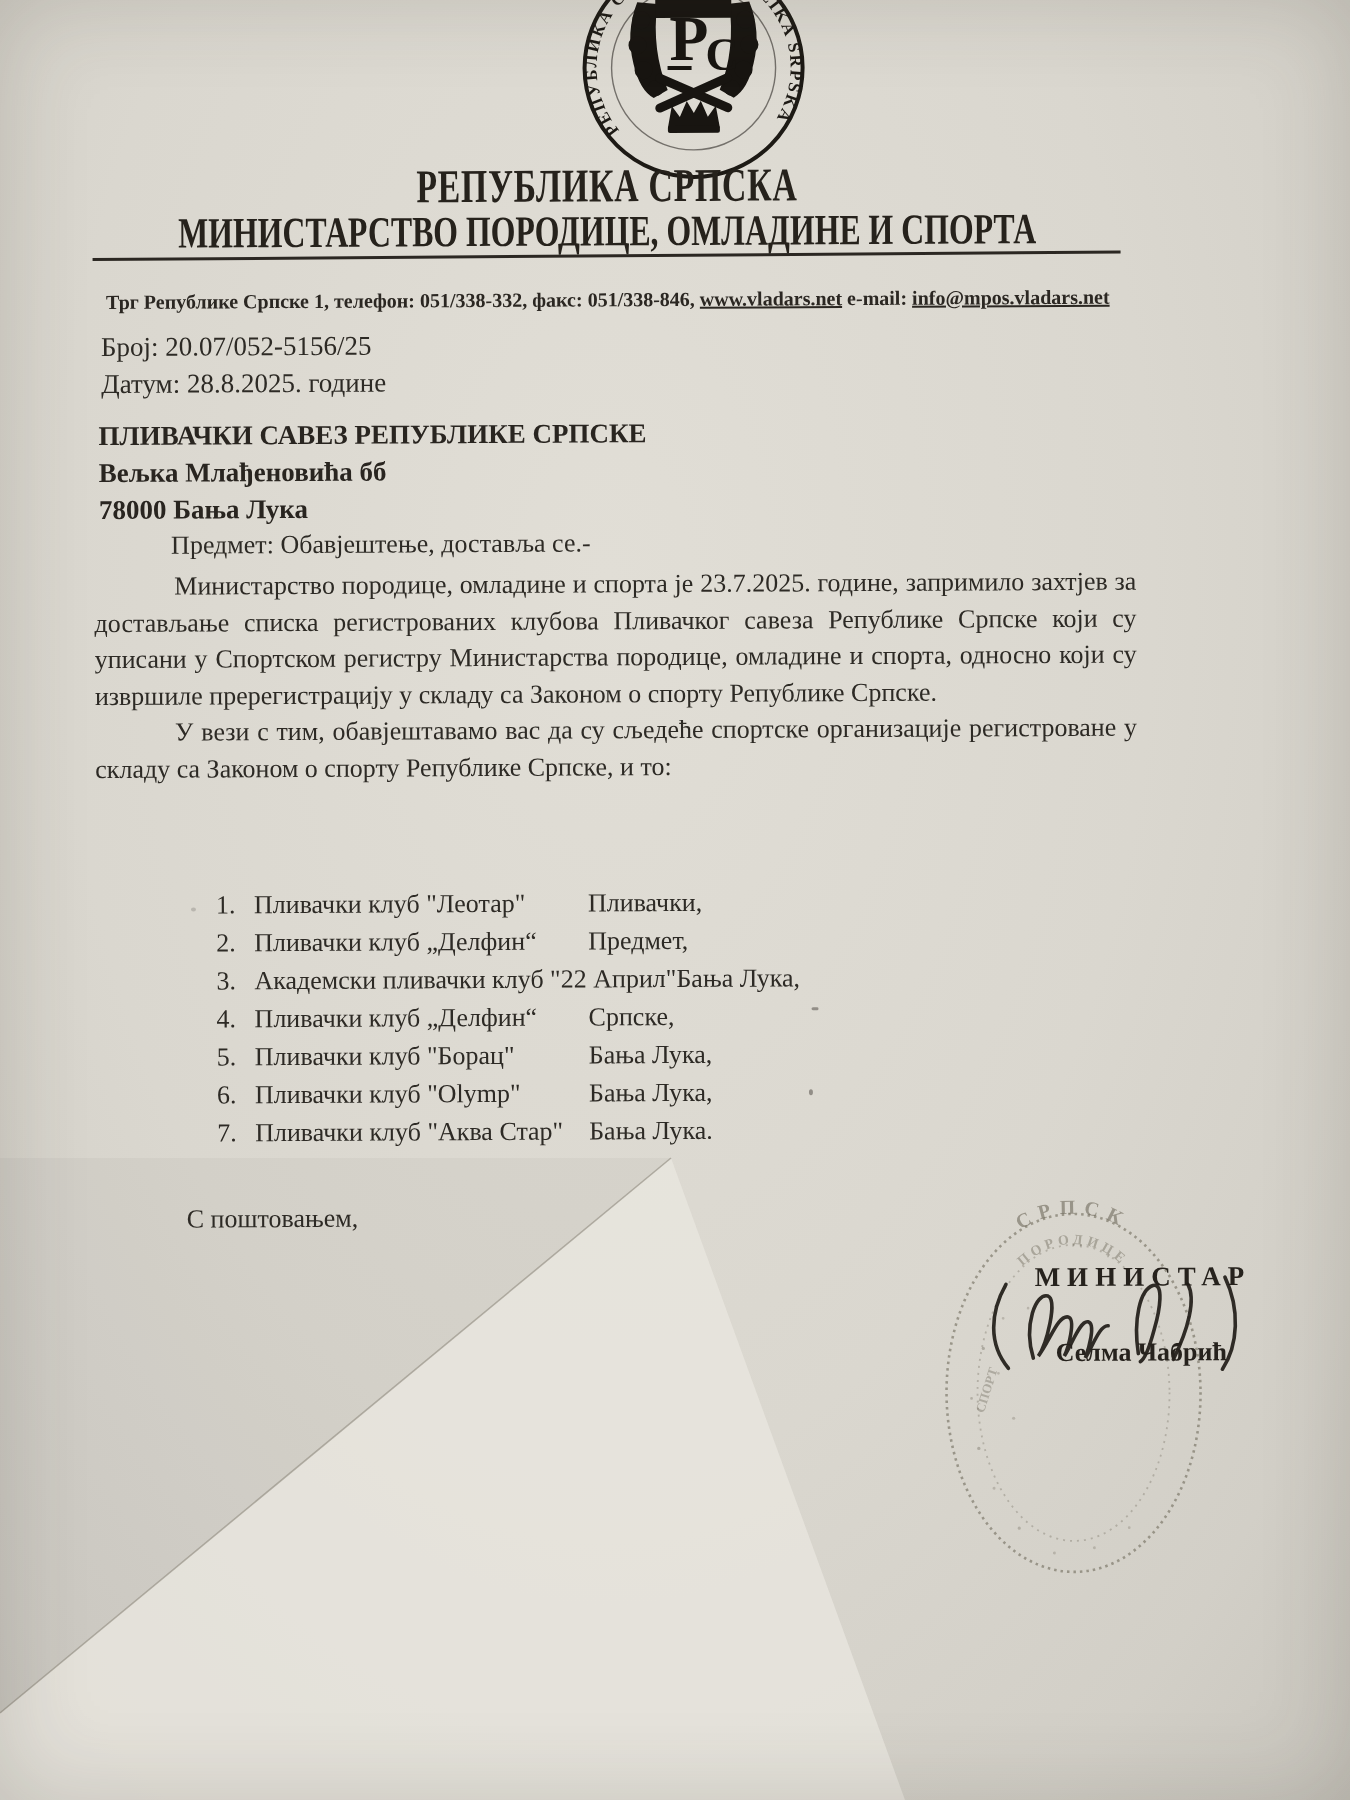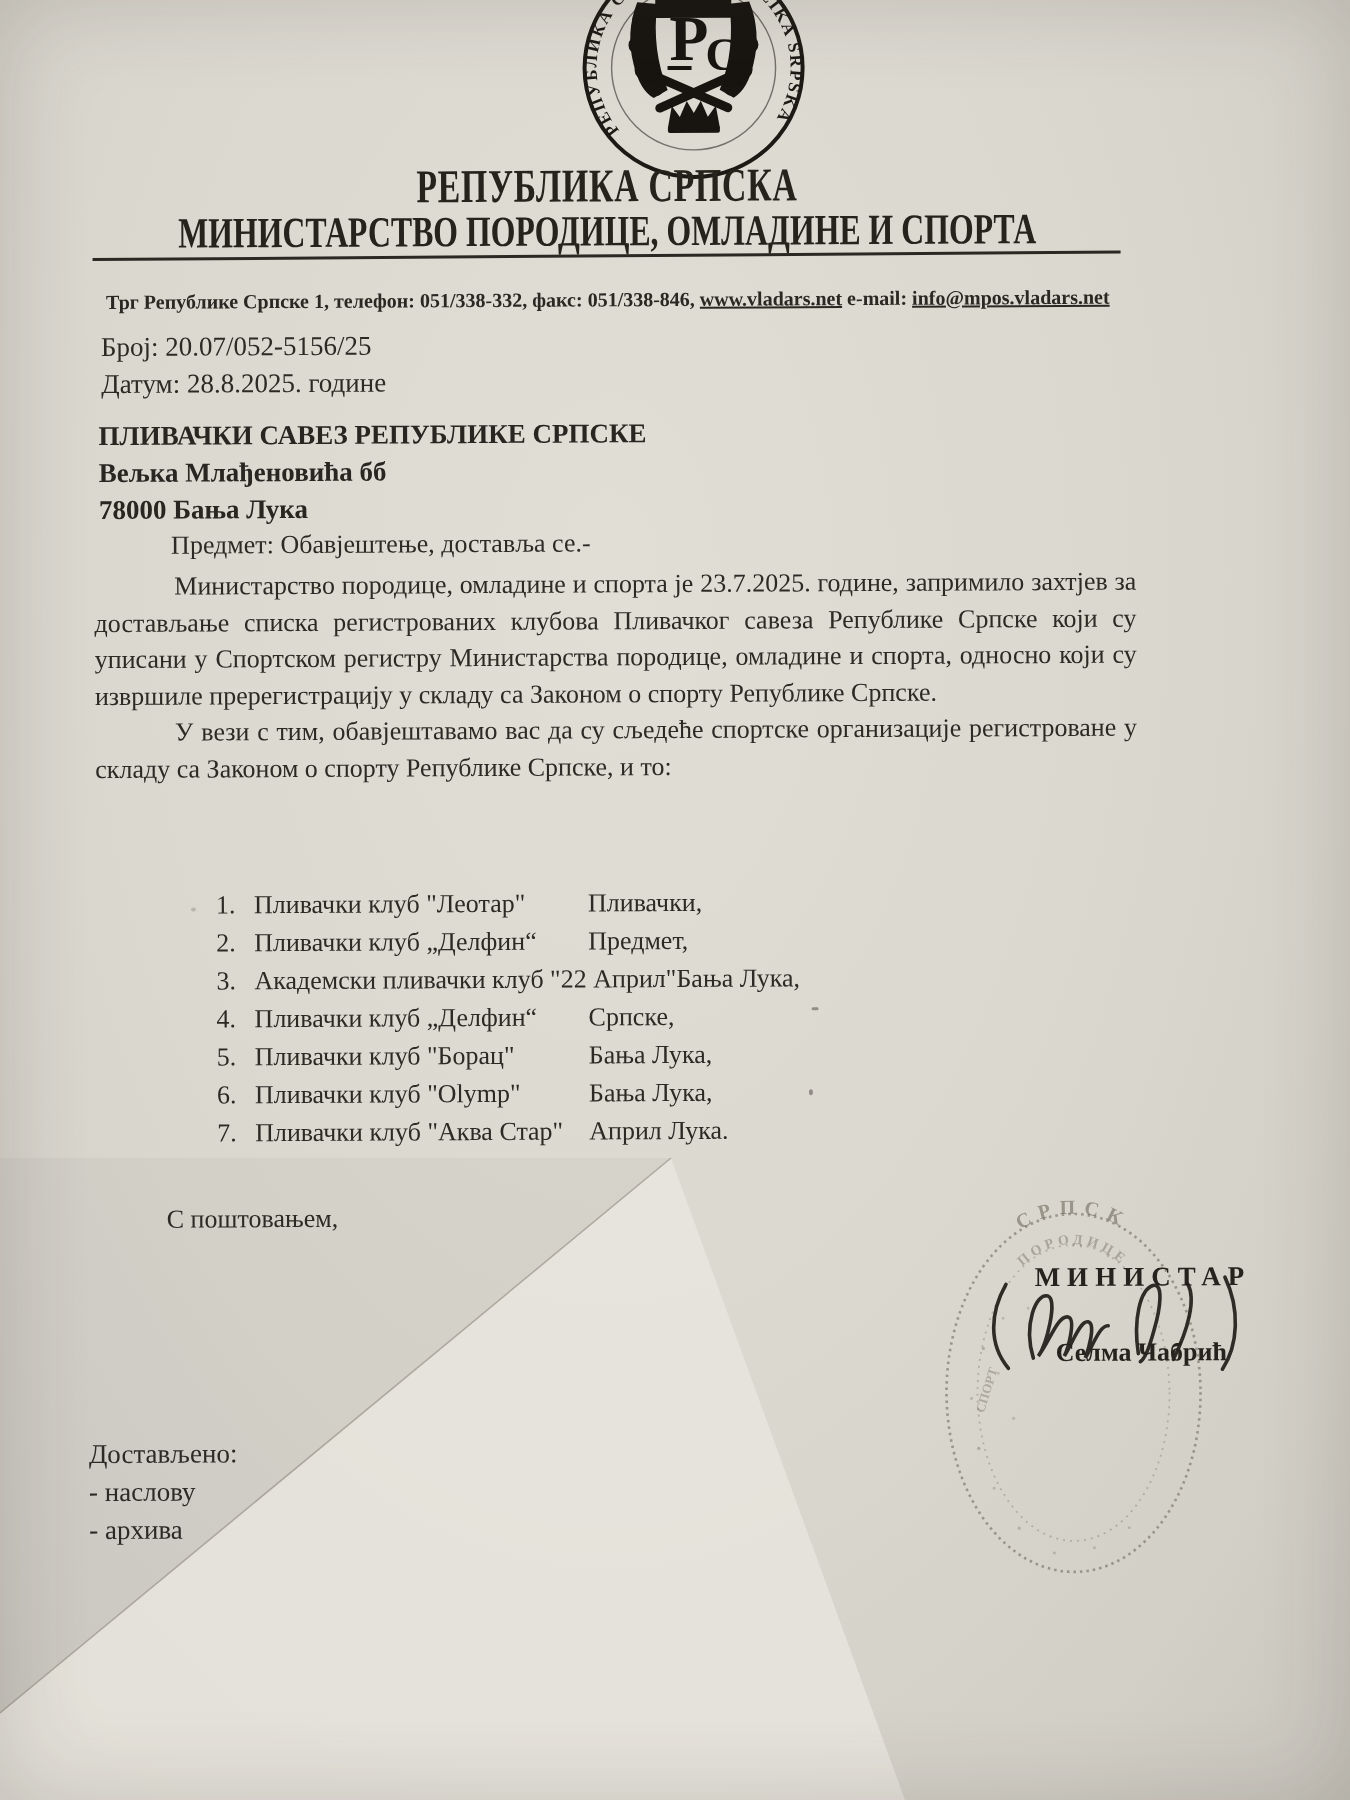--- a/index.html
+++ b/index.html
@@ -39,21 +39,21 @@
   .subject{position:absolute;left:172px;top:528px;font-size:26px;}
   
   .bodytext{position:absolute;left:95px;top:566px;width:1042px;font-size:26px;line-height:36.6px;text-align:justify;}
   .bodytext p{margin:0;text-indent:80px;}
   
   .clubs{position:absolute;left:215px;top:884px;font-size:26px;line-height:38px;}
   .clubs .row{white-space:nowrap;}
   .clubs .num{display:inline-block;width:38px;}
   .clubs .name{display:inline-block;min-width:334px;}
   
-  .closing{position:absolute;left:164px;top:1202px;font-size:26px;}
+  .closing{position:absolute;left:184px;top:1202px;font-size:26px;}
   
   .stamp{position:absolute;left:920px;top:1190px;}
   .min-title{position:absolute;left:1005px;top:1264px;width:270px;text-align:center;
     font-size:27px;font-weight:700;letter-spacing:7px;color:#26221d;white-space:nowrap;}
   .sig{position:absolute;left:985px;top:1272px;}
   .min-name{position:absolute;left:1008px;top:1340px;width:260px;text-align:center;
     font-size:26px;font-weight:700;color:#26221d;white-space:nowrap;}
   
   .delivery{position:absolute;left:85px;top:1432px;font-size:27px;line-height:38px;}
   .speck{position:absolute;background:#55504a;border-radius:50%;opacity:.55;}
@@ -136,21 +136,21 @@
       <p>У вези с тим, обавјештавамо вас да су сљедеће спортске организације регистроване у складу са Законом о спорту Републике Српске, и то:</p>
     </div>
 
     <div class="clubs">
       <div class="row"><span class="num">1.</span><span class="name">Пливачки клуб "Леотар"</span><span class="city">Пливачки,</span></div>
       <div class="row"><span class="num">2.</span><span class="name">Пливачки клуб „Делфин“</span><span class="city">Предмет,</span></div>
       <div class="row"><span class="num">3.</span><span class="name">Академски пливачки клуб "22 Април"</span><span class="city">Бања Лука,</span></div>
       <div class="row"><span class="num">4.</span><span class="name">Пливачки клуб „Делфин“</span><span class="city">Српске,</span></div>
       <div class="row"><span class="num">5.</span><span class="name">Пливачки клуб "Борац"</span><span class="city">Бања Лука,</span></div>
       <div class="row"><span class="num">6.</span><span class="name">Пливачки клуб "Olymp"</span><span class="city">Бања Лука,</span></div>
-      <div class="row"><span class="num">7.</span><span class="name">Пливачки клуб "Аква Стар"</span><span class="city">Април Лука.</span></div>
+      <div class="row"><span class="num">7.</span><span class="name">Пливачки клуб "Аква Стар"</span><span class="city">Бања Лука.</span></div>
     </div>
 
     <div class="closing">С поштовањем,</div>
 
     <svg class="stamp" width="300" height="420" viewBox="0 0 300 420">
       <g stroke="#6f6a5c" fill="none">
         <ellipse cx="150" cy="205" rx="127" ry="179" stroke-width="2.6" stroke-dasharray="2.5 4" opacity=".6"></ellipse>
         <ellipse cx="150" cy="205" rx="96" ry="148" stroke-width="1.8" stroke-dasharray="2 5" opacity=".35"></ellipse>
       </g>
       <path id="stamp-top" d="M46,102 A127,179 0 0 1 254,102" fill="none"></path>
@@ -183,23 +183,18 @@
       <g fill="none" stroke="#211d18" stroke-width="3.6" stroke-linecap="round" opacity=".92">
         <path d="M18,14 C2,42 0,74 20,98"></path>
         <path d="M45,88 C35,55 48,22 60,26 C70,30 58,75 50,86 C62,70 70,45 80,47 C88,49 80,78 76,86 C84,74 92,50 100,52 C108,54 100,80 97,88 C105,75 112,55 120,56"></path>
         <path d="M150,84 C145,50 152,20 165,16 C176,13 172,40 166,60 C160,82 156,90 152,92"></path>
         <path d="M185,90 C200,60 208,30 200,15"></path>
         <path d="M237,8 C252,40 250,76 234,100"></path>
       </g>
     </svg>
     <div class="min-name">Селма Чабрић</div>
 
-    <div class="delivery">
-      <div>Достављено:</div>
-      <div>- наслову</div>
-      <div>- архива</div>
-    </div>
 
     <div class="speck" style="left:810px;top:1008px;width:7px;height:3px;border-radius:2px;"></div>
     <div class="speck" style="left:807px;top:1090px;width:4px;height:6px;"></div>
     <div class="speck" style="left:190px;top:905px;width:5px;height:4px;opacity:.25;"></div>
   </div>
 </div>
 
 </body></html>

